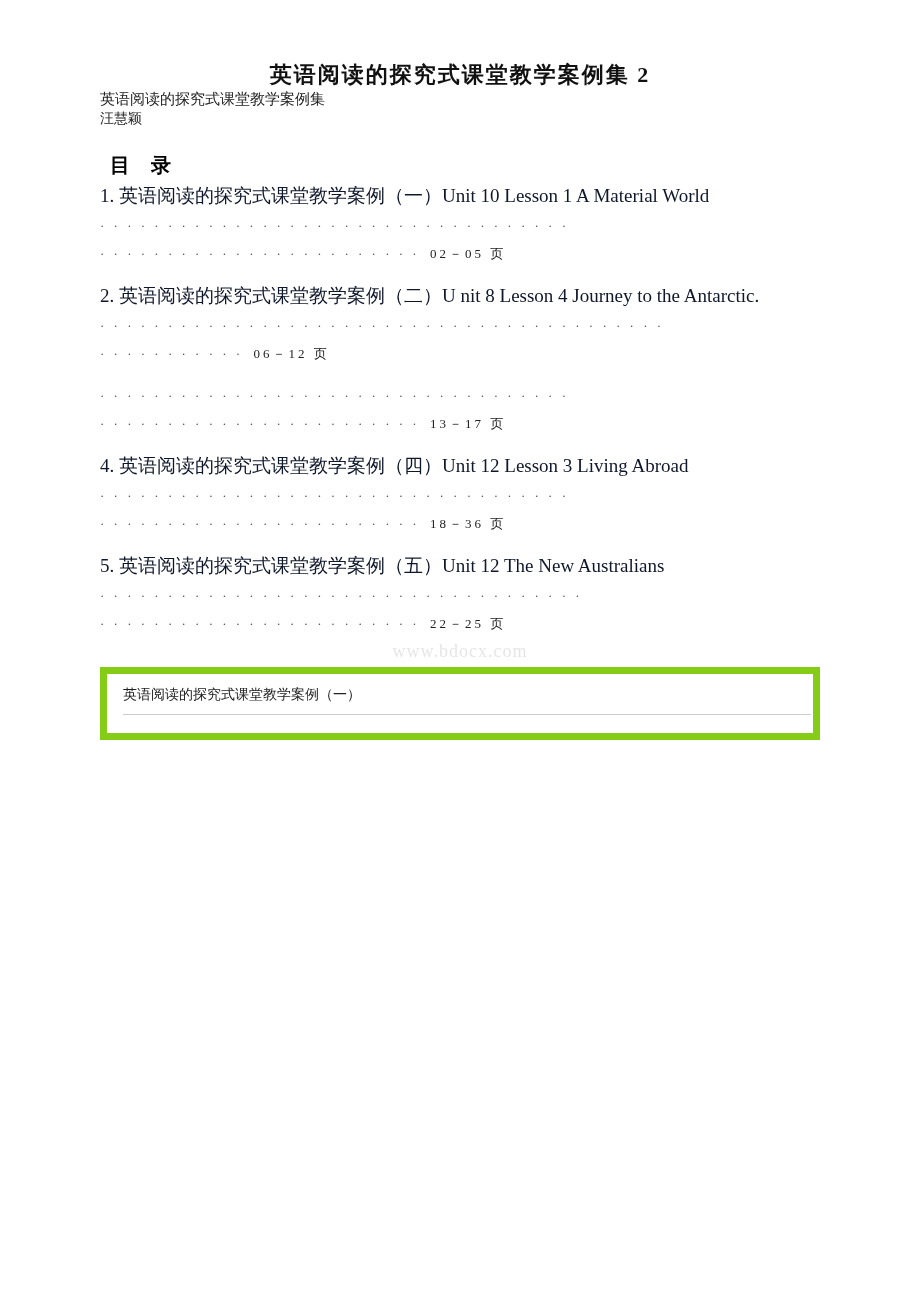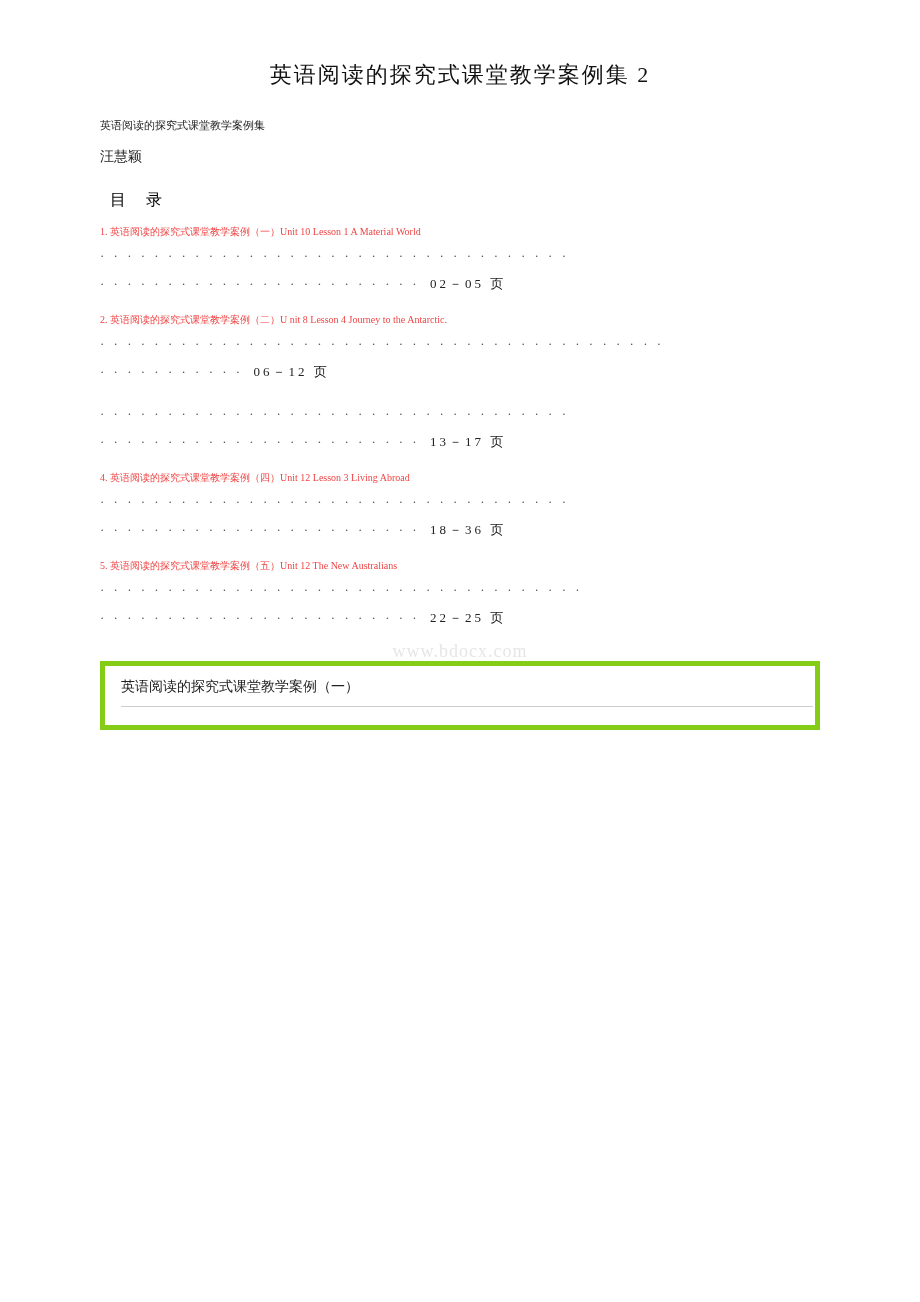--- a/index.html
+++ b/index.html
@@ -21,53 +21,52 @@
       width: 920px;
       min-height: 1302px;
       background: #ffffff;
       position: relative;
       padding: 60px 100px 60px 100px;
     }
 
     .page-title {
       text-align: center;
       font-size: 22px;
-      font-weight: normal;
-      margin-bottom: 28px;
+      font-weight: bold;
       letter-spacing: 2px;
       color: #111;
     }
 
     .subtitle {
-      font-size: 11px;
+      font-size: 15px;
       color: #222;
-      margin-bottom: 15px;
+      margin-bottom: 1px;
     }
 
     .author {
       font-size: 14px;
       color: #222;
       margin-bottom: 24px;
     }
 
     .toc-title {
-      font-size: 16px;
-      font-weight: normal;
+      font-size: 20px;
+      font-weight: bold;
       letter-spacing: 8px;
-      margin-bottom: 14px;
+      margin-bottom: 4px;
       margin-left: 10px;
     }
 
     .toc-item {
       margin-bottom: 16px;
     }
 
     .toc-item-title {
-      font-size: 10px;
-      color: #ef4444;
+      font-size: 19px;
+      color: #0f172a;
       margin-bottom: 4px;
     }
 
     .page-ref {
       font-size: 13px;
       color: #222;
       white-space: nowrap;
       margin-left: 4px;
     }
 
@@ -79,21 +78,21 @@
       color: rgba(180,180,180,0.35);
       font-size: 18px;
       letter-spacing: 1px;
       pointer-events: none;
       white-space: nowrap;
       z-index: 10;
       font-family: Liberation Serif, serif;
     }
 
     .box-section {
-      border: 5px solid #84cc16;
+      border: 7px solid #84cc16;
       padding: 12px 2px 0 16px;
       margin-top: 30px;
       margin-bottom: 10px;
     }
 
     .box-title {
       font-size: 14px;
       color: #222;
       padding-bottom: 10px;
       border-bottom: 1px solid #ccc;

